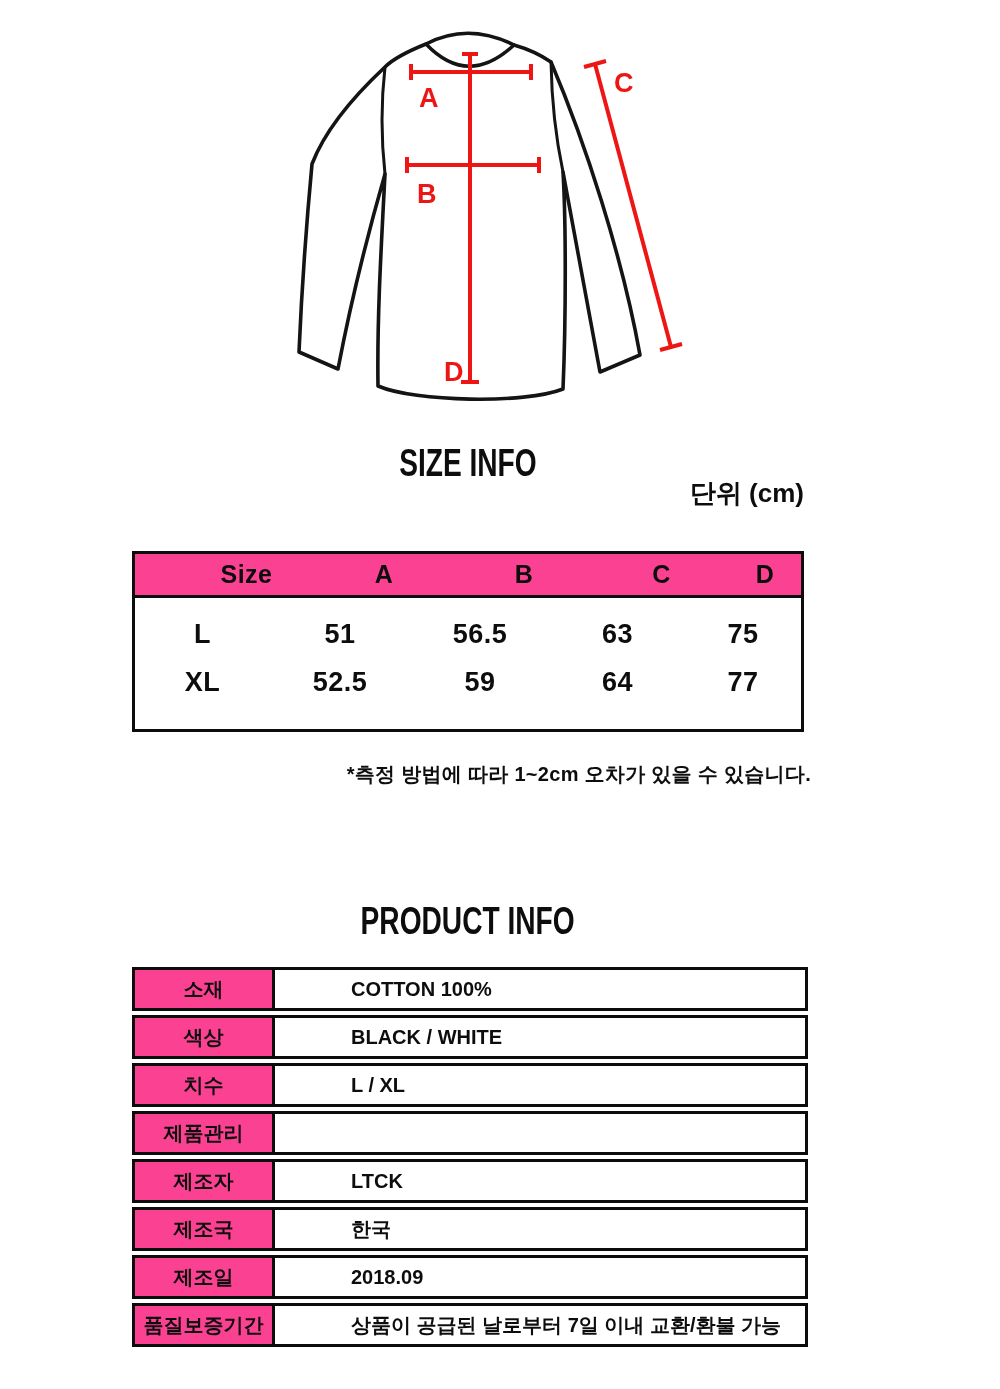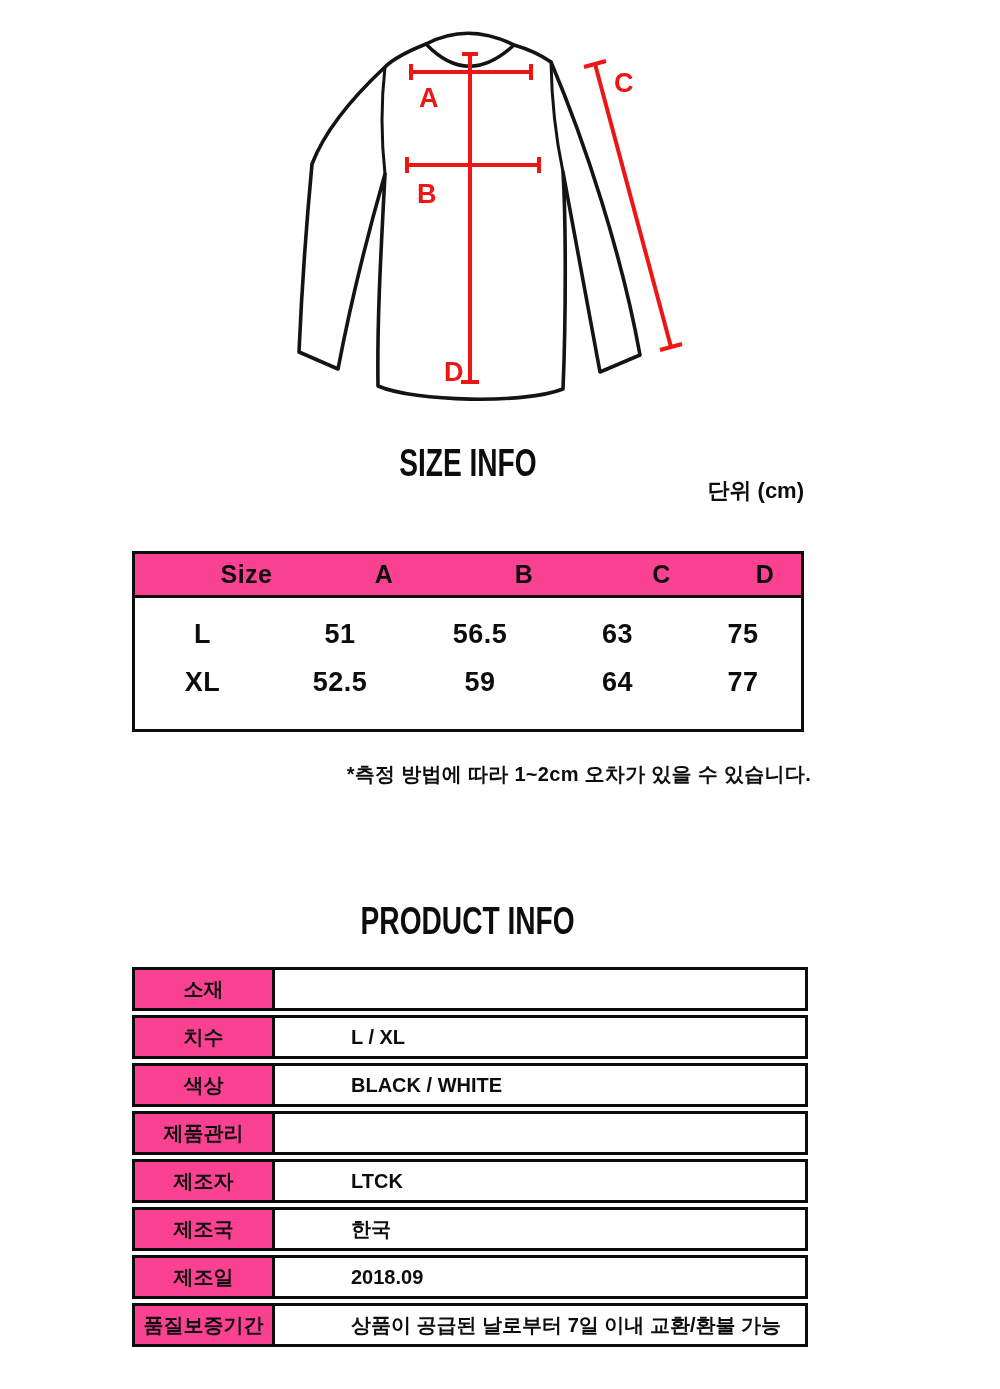--- a/index.html
+++ b/index.html
@@ -5,21 +5,21 @@
   * { margin:0; padding:0; box-sizing:border-box; }
   html,body { background:#ffffff; }
   body { width:1000px; height:1389px; font-family:"Liberation Sans", sans-serif; position:relative; }
   .page { position:absolute; left:0; top:0; width:1000px; height:1389px; background:#fff; overflow:hidden; }
   .abs { position:absolute; }
 
   
   .section-title { left:132px; width:672px; text-align:center; font-weight:bold;
                    font-size:38px; line-height:40px; color:#0d0d0d; white-space:nowrap; }
   .condense { display:inline-block; transform:scaleX(.74); transform-origin:50% 50%; letter-spacing:0; }
-  .unit-label { left:132px; width:672px; text-align:right; font-weight:bold; font-size:22px; color:#0d0d0d; }
+  .unit-label { left:132px; width:672px; text-align:right; font-weight:bold; font-size:26px; color:#0d0d0d; }
   .note { left:132px; width:679px; text-align:right; font-weight:bold; font-size:20px; color:#0d0d0d; letter-spacing:.3px; }
 
   
   .size-table { left:132px; top:551px; width:672px; border:3px solid #0c0c0c; background:#fff; }
   .st-header { height:44px; background:var(--pink); border-bottom:3px solid #0c0c0c;
                display:grid; grid-template-columns:135px 140px 140px 135px 1fr; align-items:center;padding-left:44px; }
   .st-header .cell { text-align:center; font-weight:bold; font-size:25px; color:#0d0d0d; letter-spacing:.5px; }
   .st-body { height:131px; padding-top:12px; }
   .st-row { height:48px; display:grid; grid-template-columns:135px 140px 140px 135px 1fr; align-items:center; }
   .st-row .cell { text-align:center; font-weight:bold; font-size:27px; color:#0d0d0d; letter-spacing:.5px; }
@@ -117,28 +117,29 @@
 
   <div class="abs note" style="top:761px;">*측정 방법에 따라 1~2cm 오차가 있을 수 있습니다.</div>
 
   <h1 class="abs section-title" style="top:901px;">
     <span class="condense">PRODUCT INFO</span>
   </h1>
 
   <div class="abs product-table">
     <div class="p-row">
       <div class="p-label">소재</div>
+      <div class="p-value">COTTON 100%</div>
+    </div>
+    <div class="p-row">
+      <div class="p-label">색상</div>
+      <div class="p-value">BLACK / WHITE</div>
     </div>
     <div class="p-row">
       <div class="p-label">치수</div>
       <div class="p-value">L / XL</div>
-    </div>
-    <div class="p-row">
-      <div class="p-label">색상</div>
-      <div class="p-value">BLACK / WHITE</div>
     </div>
     <div class="p-row">
       <div class="p-label">제품관리</div>
     </div>
     <div class="p-row">
       <div class="p-label">제조자</div>
       <div class="p-value">LTCK</div>
     </div>
     <div class="p-row">
       <div class="p-label">제조국</div>

